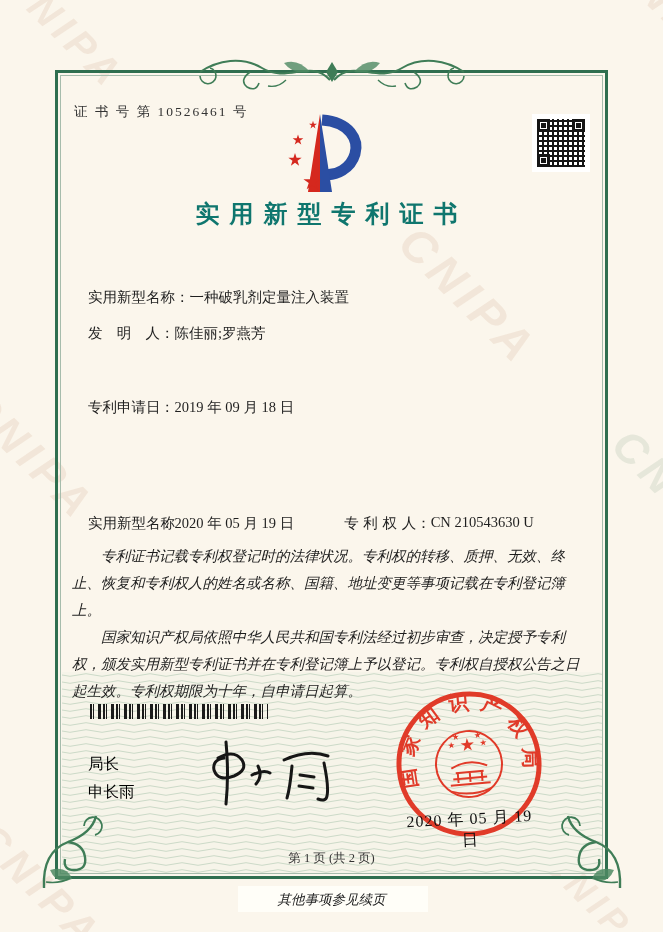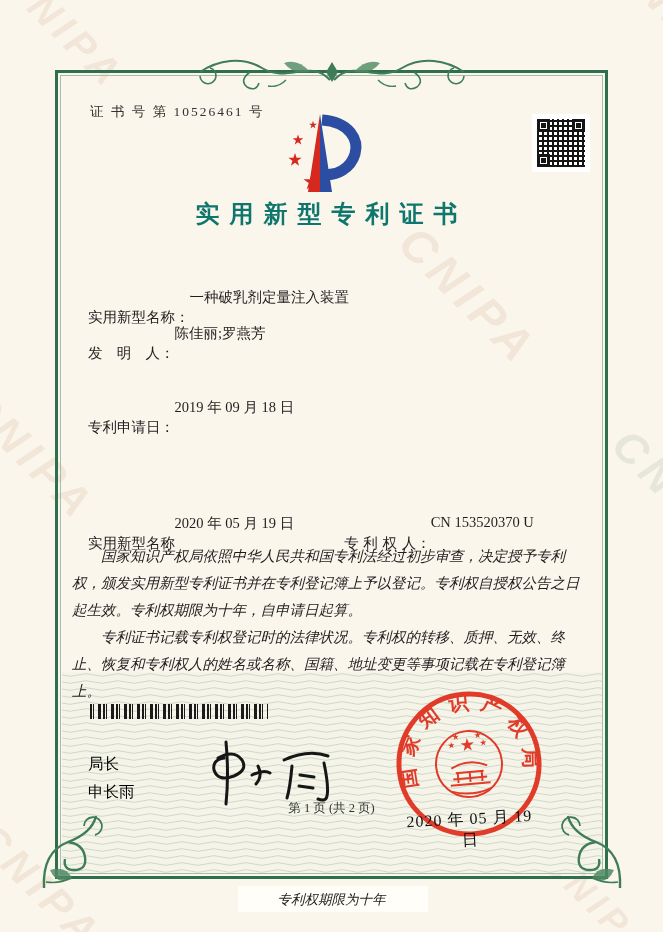--- a/index.html
+++ b/index.html
@@ -10,54 +10,54 @@
       font-style:italic;font-weight:bold;letter-spacing:6px;color:rgba(197,152,120,0.16);
       z-index:1;white-space:nowrap;pointer-events:none;}
   .wm.green{color:rgba(150,175,150,0.20);}
   
   .cert-border{position:absolute;left:55px;top:70px;width:553px;height:809px;box-sizing:border-box;
       border:3px solid #2f6e4f;z-index:3;pointer-events:none;}
   .cert-border::after{content:"";position:absolute;inset:2px;border:1px solid #a6bcac;}
   
   .waves-wrap{position:absolute;left:62px;top:672px;width:540px;height:202px;z-index:2;overflow:hidden;background:#f6f4e9;}
   
-  .cert-no{position:absolute;left:90px;top:103px;font-size:13.5px;letter-spacing:2px;color:#333;z-index:4;}
+  .cert-no{position:absolute;left:74px;top:103px;font-size:13.5px;letter-spacing:2px;color:#333;z-index:4;}
   .logo{position:absolute;left:252px;top:106px;z-index:4;}
   .qr{position:absolute;left:532px;top:114px;width:58px;height:58px;background:#fff;z-index:4;box-sizing:border-box;padding:5px;}
   .qr-inner{position:relative;width:48px;height:48px;
      background:
        repeating-linear-gradient(0deg,#151515 0 2px,transparent 2px 5px),
        repeating-linear-gradient(90deg,#151515 0 2px,transparent 2px 5px);}
   .qf{position:absolute;width:13px;height:13px;border:3px solid #151515;background:#fff;box-sizing:border-box;}
   .qf>div{width:5px;height:5px;background:#151515;margin:1px;}
   .qf.tl{left:0;top:0}.qf.tr{right:0;top:0}.qf.bl{left:0;bottom:0}
   .title{position:absolute;left:55px;top:198px;width:553px;text-align:center;font-size:24px;font-weight:bold;
      letter-spacing:10px;color:#0f766e;z-index:4;}
   
   .frow{position:absolute;left:88px;font-size:14.5px;color:#1f1f1f;z-index:4;white-space:nowrap;}
-  .flabel{display:inline-block;width:72px;text-align:justify;text-align-last:justify;margin-top:20px;}
+  .flabel{display:inline-block;width:72px;text-align:justify;text-align-last:justify;}
   .flabel.wide{width:87px;}
   .fval{display:inline-block;vertical-align:top;white-space:normal;}
   .fval.addr{width:374px;line-height:22px;}
   .grant2{margin-left:50px;}
   
   .paras{position:absolute;left:72px;top:543px;width:508px;z-index:4;
      font-style:italic;font-size:14.5px;line-height:27px;color:#1d1d1d;}
   .paras p{margin:0;text-indent:2em;}
   
   .barcode{position:absolute;left:90px;top:704px;width:178px;height:15px;z-index:4;
      background:repeating-linear-gradient(90deg,#1b1b1b 0 2px,transparent 2px 3px,#1b1b1b 3px 4px,
         transparent 4px 8px,#1b1b1b 8px 11px,transparent 11px 13px);}
   .signer{position:absolute;left:88px;top:750px;z-index:4;font-size:15.5px;color:#000000;line-height:28px;
      font-family:"Liberation Sans","DejaVu Sans",sans-serif;}
   .signature{position:absolute;left:190px;top:736px;z-index:4;}
   .seal{position:absolute;left:394px;top:689px;z-index:5;opacity:.94;transform:rotate(-5deg);}
   .seal-date{position:absolute;left:399px;top:809px;width:142px;text-align:center;z-index:6;
      font-size:16px;color:#101010;letter-spacing:1px;transform:rotate(-3deg);}
-  .page-num{position:absolute;left:55px;top:800px;width:553px;text-align:center;font-size:12.5px;color:#333;z-index:4;}
+  .page-num{position:absolute;left:55px;top:850px;width:553px;text-align:center;font-size:12.5px;color:#333;z-index:4;}
   .foot-slip{position:absolute;left:238px;top:886px;width:190px;height:26px;background:#fffef8;z-index:4;}
   .foot-note{position:absolute;left:55px;top:891px;width:553px;text-align:center;font-size:13.5px;
      font-style:italic;color:#222;z-index:5;}
   
   .orn-top{position:absolute;left:172px;top:50px;z-index:4;}
   .orn-bl{position:absolute;left:36px;top:810px;z-index:4;}
   .orn-br{position:absolute;left:544px;top:810px;z-index:4;transform:scale(-1,1);}
 </style>
 </head>
 <body>
@@ -176,26 +176,26 @@
   <div class="frow" style="top:288px;">
     <span class="flabel wide">实用新型名称</span><span>：</span><span class="fval">一种破乳剂定量注入装置</span>
   </div>
   <div class="frow" style="top:324px;">
     <span class="flabel">发明人</span><span>：</span><span class="fval">陈佳丽;罗燕芳</span>
   </div>
   <div class="frow" style="top:398px;">
     <span class="flabel">专利申请日</span><span>：</span><span class="fval">2019 年 09 月 18 日</span>
   </div>
   <div class="frow" style="top:514px;">
-    <span class="flabel">实用新型名称</span><span>：</span><span class="fval">2020 年 05 月 19 日</span><span class="grant2"><span class="flabel">专利权人</span><span>：</span><span class="fval">CN 153520370 U</span></span>
+    <span class="flabel">实用新型名称</span><span>：</span><span class="fval">2020 年 05 月 19 日</span><span class="grant2"><span class="flabel">专利权人</span><span>：</span><span class="fval">CN 210543630 U</span></span>
   </div>
 
   <div class="paras">
+    <p>专利证书记载专利权登记时的法律状况。专利权的转移、质押、无效、终止、恢复和专利权人的姓名或名称、国籍、地址变更等事项记载在专利登记簿上。</p>
     <p>国家知识产权局依照中华人民共和国专利法经过初步审查，决定授予专利权，颁发实用新型专利证书并在专利登记簿上予以登记。专利权自授权公告之日起生效。专利权期限为十年，自申请日起算。</p>
-    <p>专利证书记载专利权登记时的法律状况。专利权的转移、质押、无效、终止、恢复和专利权人的姓名或名称、国籍、地址变更等事项记载在专利登记簿上。</p>
   </div>
 
   <div class="barcode"></div>
 
   <div class="signer">
     <div>局长</div>
     <div>申长雨</div>
   </div>
 
   <svg class="signature" width="165" height="78" viewBox="0 0 165 78">
@@ -228,15 +228,15 @@
       <path d="M57,78 q18,-9 36,0"></path>
       <path d="M61,83 h28 M58,89 h34 M55,95 h40"></path>
       <path d="M63,83 v10 M87,83 v10 M75,84 v9"></path>
       <path d="M55,101 q20,7 40,0"></path>
     </g>
   </svg>
   <div class="seal-date">2020 年 05 月 19 日</div>
 
   <div class="page-num">第 1 页 (共 2 页)</div>
   <div class="foot-slip"></div>
-  <div class="foot-note">专利权期限为十年</div>
+  <div class="foot-note">其他事项参见续页</div>
 
 </div>
 
 </body></html>

